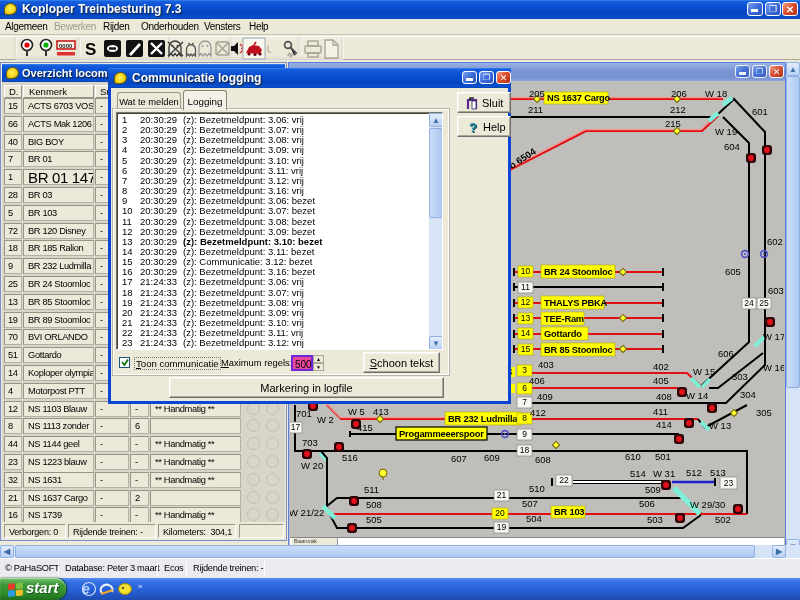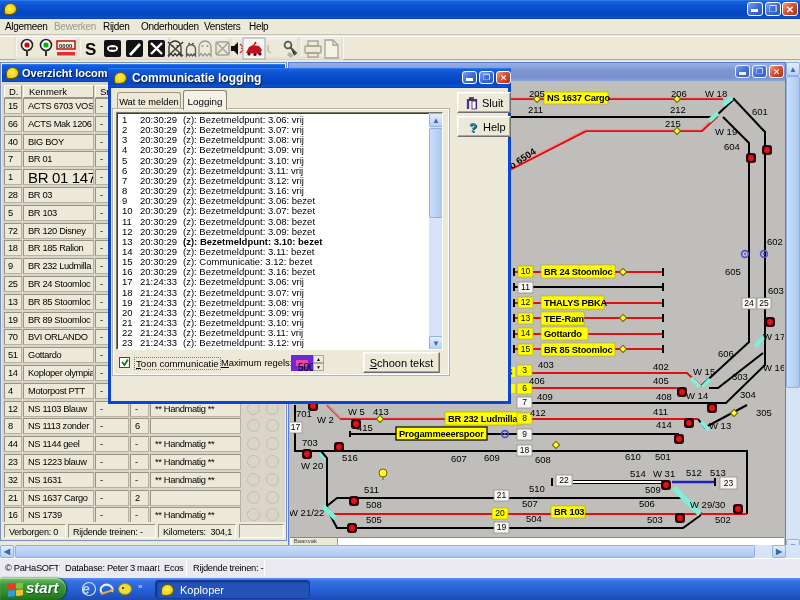--- a/index.html
+++ b/index.html
@@ -18,20 +18,21 @@
 .sunk{position:absolute;border:1px solid #fff;border-top-color:#9a9686;border-left-color:#9a9686;font-size:9px;letter-spacing:-0.2px;color:#000;overflow:hidden;white-space:nowrap;}
 
 .sbtrack{background:#D7E4F8;}
 .sbbtn{position:absolute;background:linear-gradient(180deg,#E3EDFD,#BACFF3);border:1px solid #8DB2E3;border-radius:2px;color:#3A6EA5;font-weight:bold;text-align:center;}
 .sbthumb{position:absolute;background:linear-gradient(90deg,#CADEFB,#ACC7EF);border:1px solid #90B0E0;border-radius:2px;}
 .sbthumbh{position:absolute;background:linear-gradient(180deg,#CADEFB,#ACC7EF);border:1px solid #90B0E0;border-radius:2px;}
 </style></head><body>
 
 <div class="abs tb-act" style="left:0;top:0;width:800px;height:19px;">
  <span class="icnbird abs" style="left:4px;top:3px;"></span>
+ <span class="abs" style="left:22px;top:2px;font-size:12px;font-weight:bold;color:#fff;text-shadow:1px 1px 1px #123;">Koploper Treinbesturing 7.3</span>
  <span class="xpbtn" style="left:747px;top:2px;">
       <span style="display:block;margin-top:6px;margin-left:3px;width:7px;height:3px;background:#fff;"></span>
     </span>
  <span class="xpbtn" style="left:765px;top:2px;font-size:9px;line-height:13px;">❐</span>
  <span class="xpbtn red" style="left:782px;top:2px;font-size:10px;line-height:13px;font-weight:bold;">✕</span>
 </div>
 
 <div class="abs" style="left:0;top:19px;width:800px;height:16px;background:#ECE9D8;border-bottom:1px solid #C9C5B5;">
 <span class="abs" style="left:5px;top:2px;font-size:10px;letter-spacing:-0.3px;color:#000;">Algemeen</span>
 <span class="abs" style="left:54px;top:2px;font-size:10px;letter-spacing:-0.3px;color:#9C9A8C;">Bewerken</span>
@@ -530,21 +531,21 @@
 <div class="abs" style="left:2px;top:0;width:18px;height:16px;background:#ECE9D8;border:1px solid #B5B1A4;border-top-color:#979385;border-left-color:#979385;font-size:9.3px;letter-spacing:-0.35px;overflow:hidden;white-space:nowrap;padding-left:3px;line-height:15px;">44</div>
 <div class="abs" style="left:21px;top:0;width:71px;height:16px;background:#ECE9D8;border:1px solid #B5B1A4;border-top-color:#979385;border-left-color:#979385;font-size:9.3px;letter-spacing:-0.35px;overflow:hidden;white-space:nowrap;padding-left:4px;line-height:15px;">NS 1144 geel</div>
 <div class="abs" style="left:93px;top:0;width:34px;height:16px;background:#ECE9D8;border:1px solid #B5B1A4;border-top-color:#979385;border-left-color:#979385;font-size:9.3px;letter-spacing:-0.35px;overflow:hidden;white-space:nowrap;padding-left:4px;line-height:15px;">-</div>
 <div class="abs" style="left:128px;top:0;width:19px;height:16px;background:#ECE9D8;border:1px solid #B5B1A4;border-top-color:#979385;border-left-color:#979385;font-size:9.3px;letter-spacing:-0.35px;overflow:hidden;white-space:nowrap;padding-left:4px;line-height:15px;">-</div>
 <div class="abs" style="left:148px;top:0;width:91px;height:16px;background:#ECE9D8;border:1px solid #B5B1A4;border-top-color:#979385;border-left-color:#979385;font-size:9.3px;letter-spacing:-0.35px;overflow:hidden;white-space:nowrap;padding-left:4px;line-height:15px;">** Handmatig **</div>
 <div class="abs" style="left:245px;top:1px;width:13px;height:13px;border-radius:50%;border:1.5px solid #C2BEB0;"></div>
 <div class="abs" style="left:264px;top:1px;width:13px;height:13px;border-radius:50%;border:1.5px solid #C2BEB0;"></div>
 </div>
 <div class="abs" style="left:0;top:372.0px;width:283px;height:16px;">
 <div class="abs" style="left:2px;top:0;width:18px;height:16px;background:#ECE9D8;border:1px solid #B5B1A4;border-top-color:#979385;border-left-color:#979385;font-size:9.3px;letter-spacing:-0.35px;overflow:hidden;white-space:nowrap;padding-left:3px;line-height:15px;">23</div>
-<div class="abs" style="left:21px;top:0;width:71px;height:16px;background:#ECE9D8;border:1px solid #B5B1A4;border-top-color:#979385;border-left-color:#979385;font-size:9.3px;letter-spacing:-0.35px;overflow:hidden;white-space:nowrap;padding-left:4px;line-height:15px;">NS 1223 blauw</div>
+<div class="abs" style="left:21px;top:0;width:71px;height:32px;background:#ECE9D8;border:1px solid #B5B1A4;border-top-color:#979385;border-left-color:#979385;font-size:9.3px;letter-spacing:-0.35px;overflow:hidden;white-space:nowrap;padding-left:4px;line-height:15px;">NS 1223 blauw</div>
 <div class="abs" style="left:93px;top:0;width:34px;height:16px;background:#ECE9D8;border:1px solid #B5B1A4;border-top-color:#979385;border-left-color:#979385;font-size:9.3px;letter-spacing:-0.35px;overflow:hidden;white-space:nowrap;padding-left:4px;line-height:15px;">-</div>
 <div class="abs" style="left:128px;top:0;width:19px;height:16px;background:#ECE9D8;border:1px solid #B5B1A4;border-top-color:#979385;border-left-color:#979385;font-size:9.3px;letter-spacing:-0.35px;overflow:hidden;white-space:nowrap;padding-left:4px;line-height:15px;">-</div>
 <div class="abs" style="left:148px;top:0;width:91px;height:16px;background:#ECE9D8;border:1px solid #B5B1A4;border-top-color:#979385;border-left-color:#979385;font-size:9.3px;letter-spacing:-0.35px;overflow:hidden;white-space:nowrap;padding-left:4px;line-height:15px;">** Handmatig **</div>
 <div class="abs" style="left:245px;top:1px;width:13px;height:13px;border-radius:50%;border:1.5px solid #C2BEB0;"></div>
 <div class="abs" style="left:264px;top:1px;width:13px;height:13px;border-radius:50%;border:1.5px solid #C2BEB0;"></div>
 </div>
 <div class="abs" style="left:0;top:389.8px;width:283px;height:16px;">
 <div class="abs" style="left:2px;top:0;width:18px;height:16px;background:#ECE9D8;border:1px solid #B5B1A4;border-top-color:#979385;border-left-color:#979385;font-size:9.3px;letter-spacing:-0.35px;overflow:hidden;white-space:nowrap;padding-left:3px;line-height:15px;">32</div>
 <div class="abs" style="left:21px;top:0;width:71px;height:16px;background:#ECE9D8;border:1px solid #B5B1A4;border-top-color:#979385;border-left-color:#979385;font-size:9.3px;letter-spacing:-0.35px;overflow:hidden;white-space:nowrap;padding-left:4px;line-height:15px;">NS 1631</div>
 <div class="abs" style="left:93px;top:0;width:34px;height:16px;background:#ECE9D8;border:1px solid #B5B1A4;border-top-color:#979385;border-left-color:#979385;font-size:9.3px;letter-spacing:-0.35px;overflow:hidden;white-space:nowrap;padding-left:4px;line-height:15px;">-</div>
@@ -725,25 +726,26 @@
         <div class="sbthumb" style="left:0;top:15px;width:14px;height:90px;"></div>
       </div>
 </div>
 <div class="abs" style="left:7px;top:287px;width:330px;height:20px;font-size:9.6px;color:#000;">
       <span class="abs" style="left:1px;top:2px;width:11px;height:11px;background:#fff;border:1px solid #1D5281;"></span>
       <svg class="abs" style="left:2px;top:3px;" width="10" height="10">
         <path d="M2 4 l2.5 3 L8 1.5" stroke="#0E7A0E" stroke-width="1.8" fill="none"></path>
       </svg>
       <span class="abs" style="left:16px;top:2px;border:1px dotted #777;padding:0 1px;"><u>T</u>oon communicatie</span>
       <span class="abs" style="left:103px;top:2px;font-size:9.4px;"><u>M</u>aximum regels:</span>
-      <span class="abs" style="left:173px;top:0px;width:22px;height:16px;background:#ec4899;border:5px solid #6d28d9;font-size:10px;padding:2px 0 4px 2px;">500</span>
+      <span class="abs" style="left:173px;top:0px;width:22px;height:16px;background:#ec4899;border:2px solid #6d28d9;font-size:10px;padding:2px 0 4px 2px;">500</span>
       <span class="abs" style="left:195px;top:0px;width:11px;height:8px;background:#ECE9D8;border:1px solid #ACA899;font-size:5px;text-align:center;line-height:7px;">▲</span>
       <span class="abs" style="left:195px;top:8px;width:11px;height:8px;background:#ECE9D8;border:1px solid #ACA899;font-size:5px;text-align:center;line-height:7px;">▼</span>
     </div>
 <div class="btn" style="left:252px;top:284px;width:77px;height:21px;line-height:20px;"><u>S</u>choon tekst</div>
+<div class="btn" style="left:58px;top:309px;width:275px;height:21px;line-height:20px;">Markering in logfile</div>
 <div class="btn" style="left:346px;top:24px;width:54px;height:21px;line-height:20px;padding-left:24px;text-align:left;">Sluit<svg class="abs" style="left:7px;top:3px;" width="16" height="15">
         <path d="M3 13 V4 h8 v9" fill="none" stroke="#5A2A8A" stroke-width="2.2"></path>
         <path d="M5 4 V2 h4" fill="none" stroke="#222" stroke-width="1.6"></path>
         <rect x="7" y="5" width="4" height="8" fill="#fff" stroke="#226" stroke-width="0.8"></rect>
       </svg></div>
 <div class="btn" style="left:346px;top:48px;width:54px;height:21px;line-height:20px;padding-left:25px;text-align:left;">Help<span class="abs" style="left:11px;top:1px;color:#1A8A9A;font-weight:bold;font-size:13px;text-shadow:1px 1px 0 #0A4A5A;">?</span></div>
 </div>
 <div class="abs" style="left:0;top:558px;width:800px;height:20px;background:#EBEAF0;border-top:1px solid #fff;font-size:9.3px;letter-spacing:-0.3px;color:#000;">
 <span class="abs" style="left:5px;top:4px;">© PaHaSOFT</span>
 <span class="abs" style="left:65px;top:4px;">Database: Peter 3 maart</span>
@@ -768,16 +770,12 @@
     </div>
 <svg class="abs" style="left:82px;top:3px;" width="70" height="17">
       <text x="0" y="13" font-size="14" font-weight="bold" font-style="italic" fill="#B8D4F8">e</text>
       <circle cx="7" cy="8" r="6.5" fill="none" stroke="#CFE0F8" stroke-width="1.2"></circle>
       <path d="M20 12 a6 5 0 1 1 10 -1" fill="none" stroke="#E8F0FA" stroke-width="2"></path>
       <path d="M19 13 l12 -4" stroke="#F0A830" stroke-width="2"></path>
       <ellipse cx="43" cy="8" rx="6.5" ry="5.5" fill="#F2DE30" stroke="#A08A00"></ellipse>
       <circle cx="41" cy="7" r="1" fill="#222"></circle>
       <text x="56" y="8" font-size="8" fill="#D8E8FA">»</text>
     </svg>
-<div class="abs" style="left:155px;top:2px;width:155px;height:19px;background:#2353B8;border:1px solid #18389A;border-radius:3px;box-shadow:inset 1px 1px 2px #122C78;">
-      <span class="abs icnbird" style="left:5px;top:3px;"></span>
-      <span class="abs" style="left:24px;top:3px;font-size:11px;color:#fff;">Koploper</span>
-    </div>
 </div>
 </body></html>

